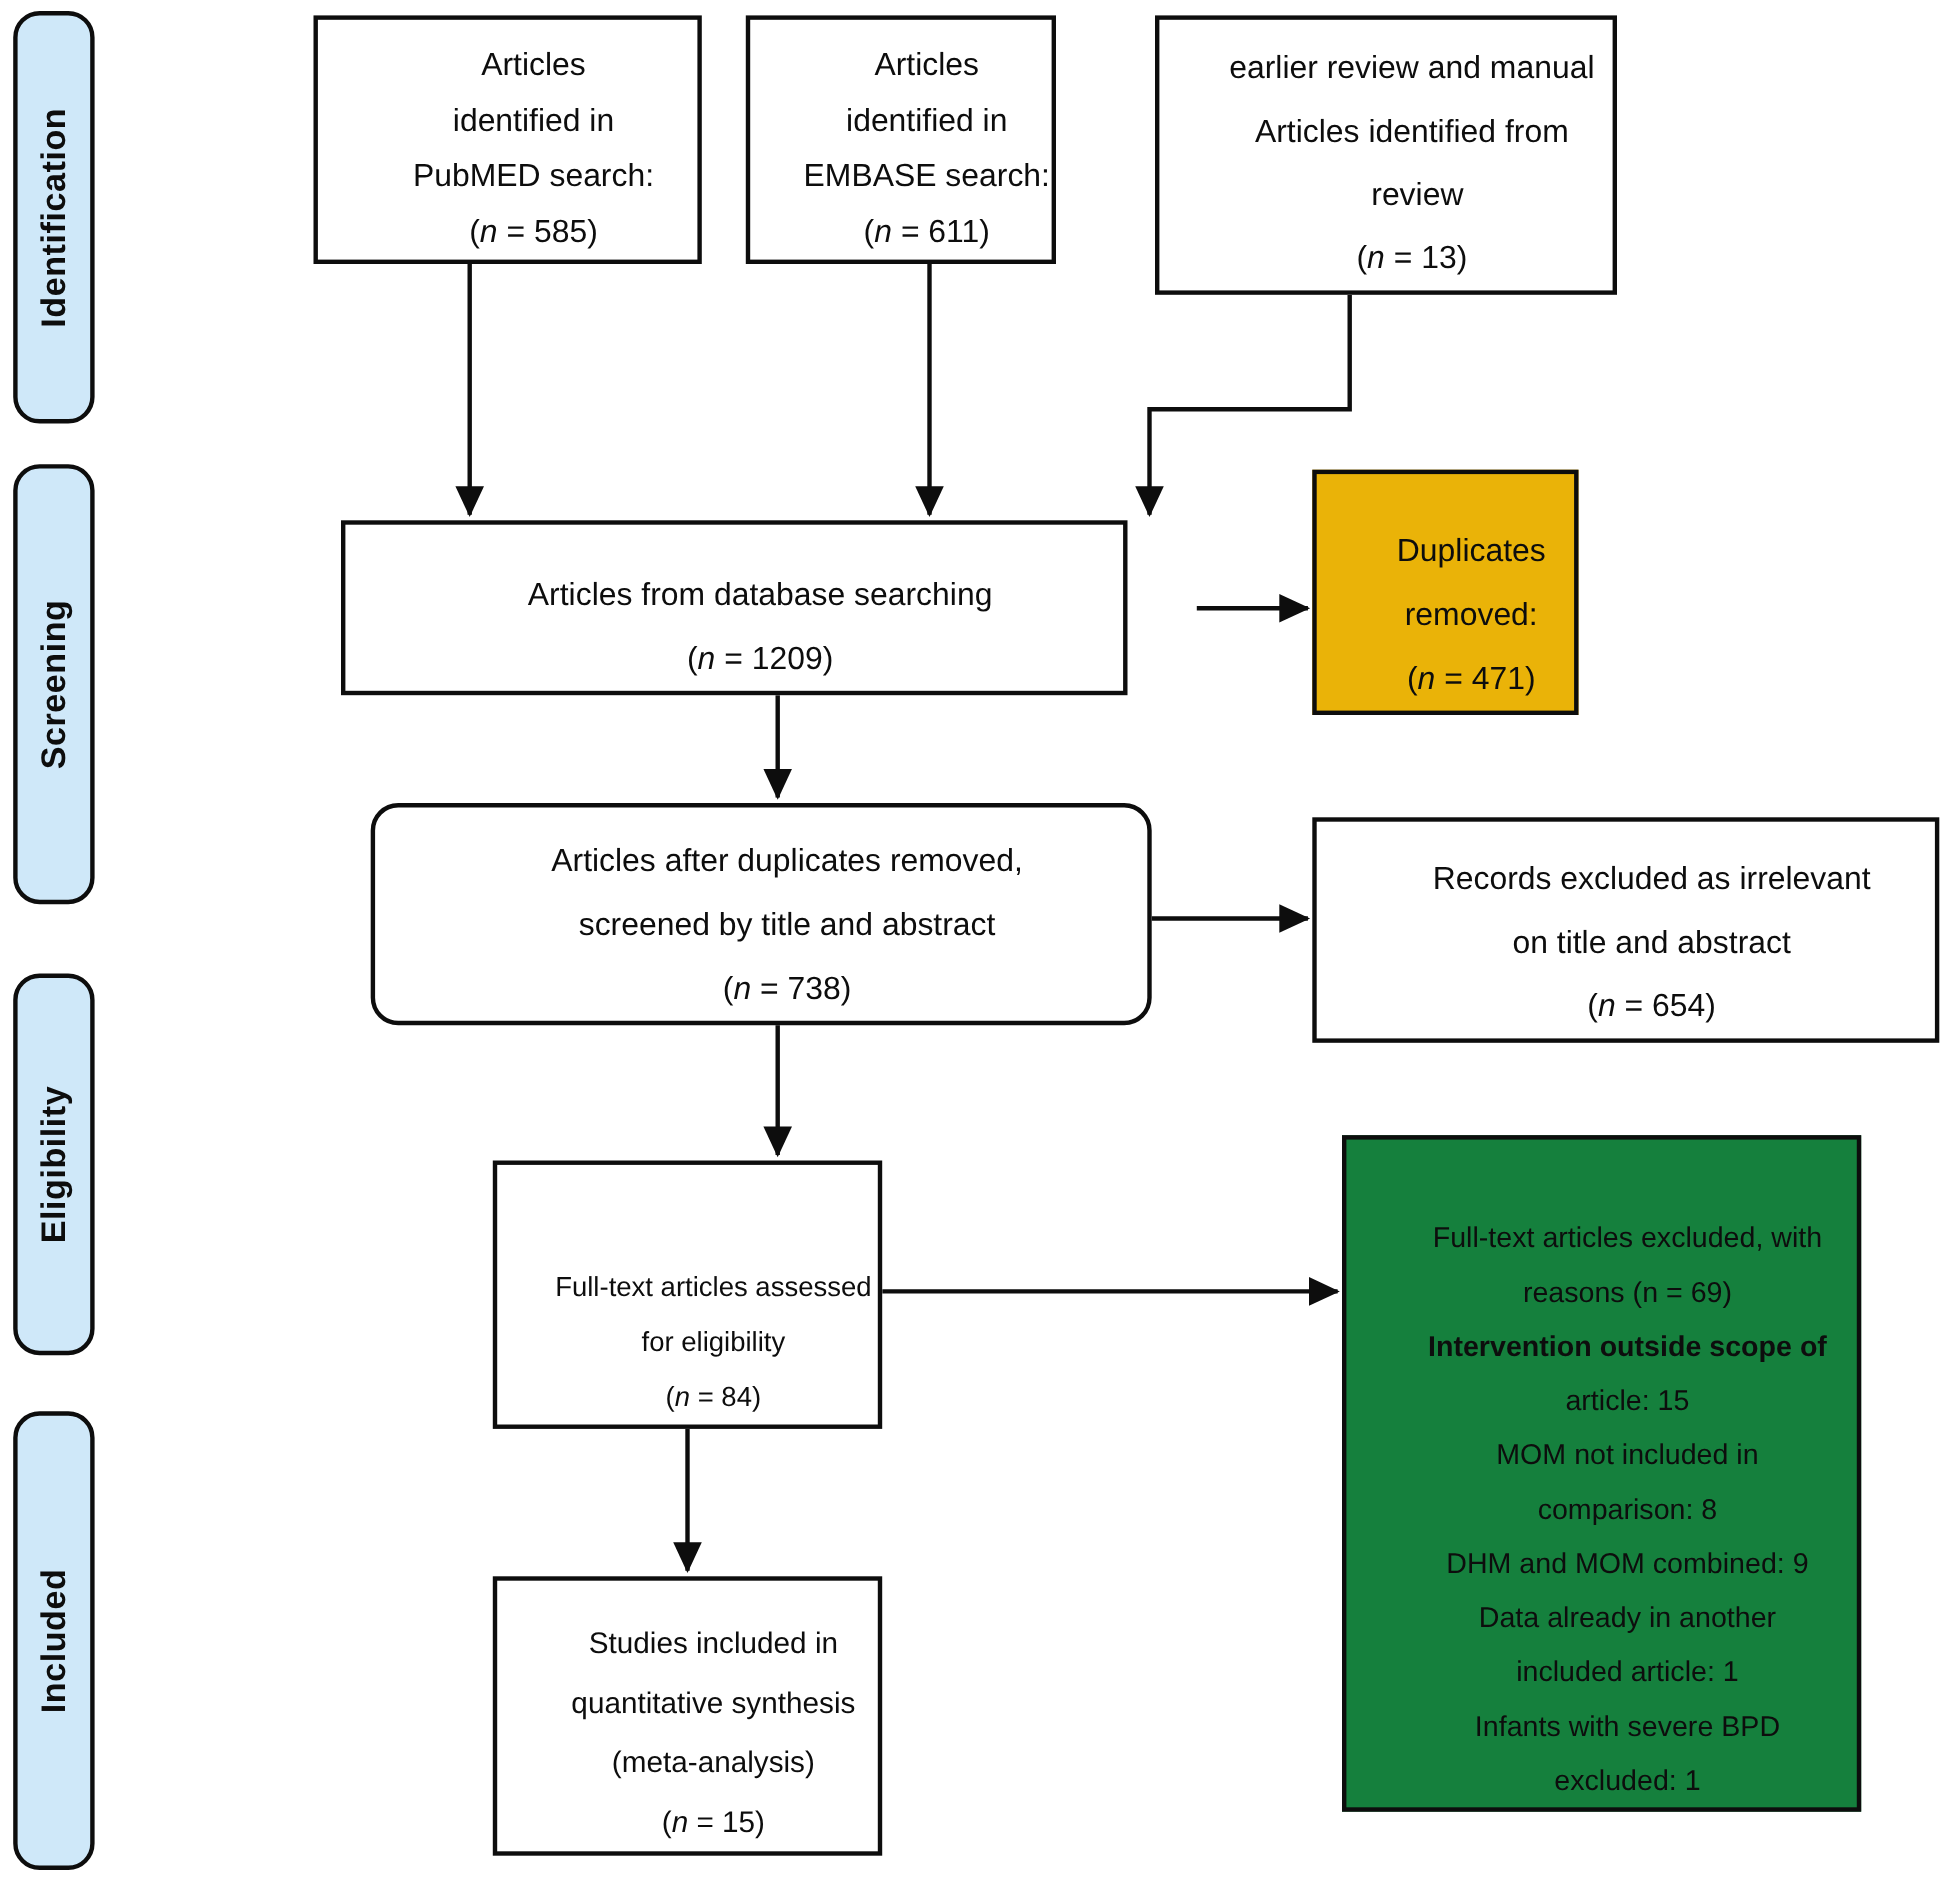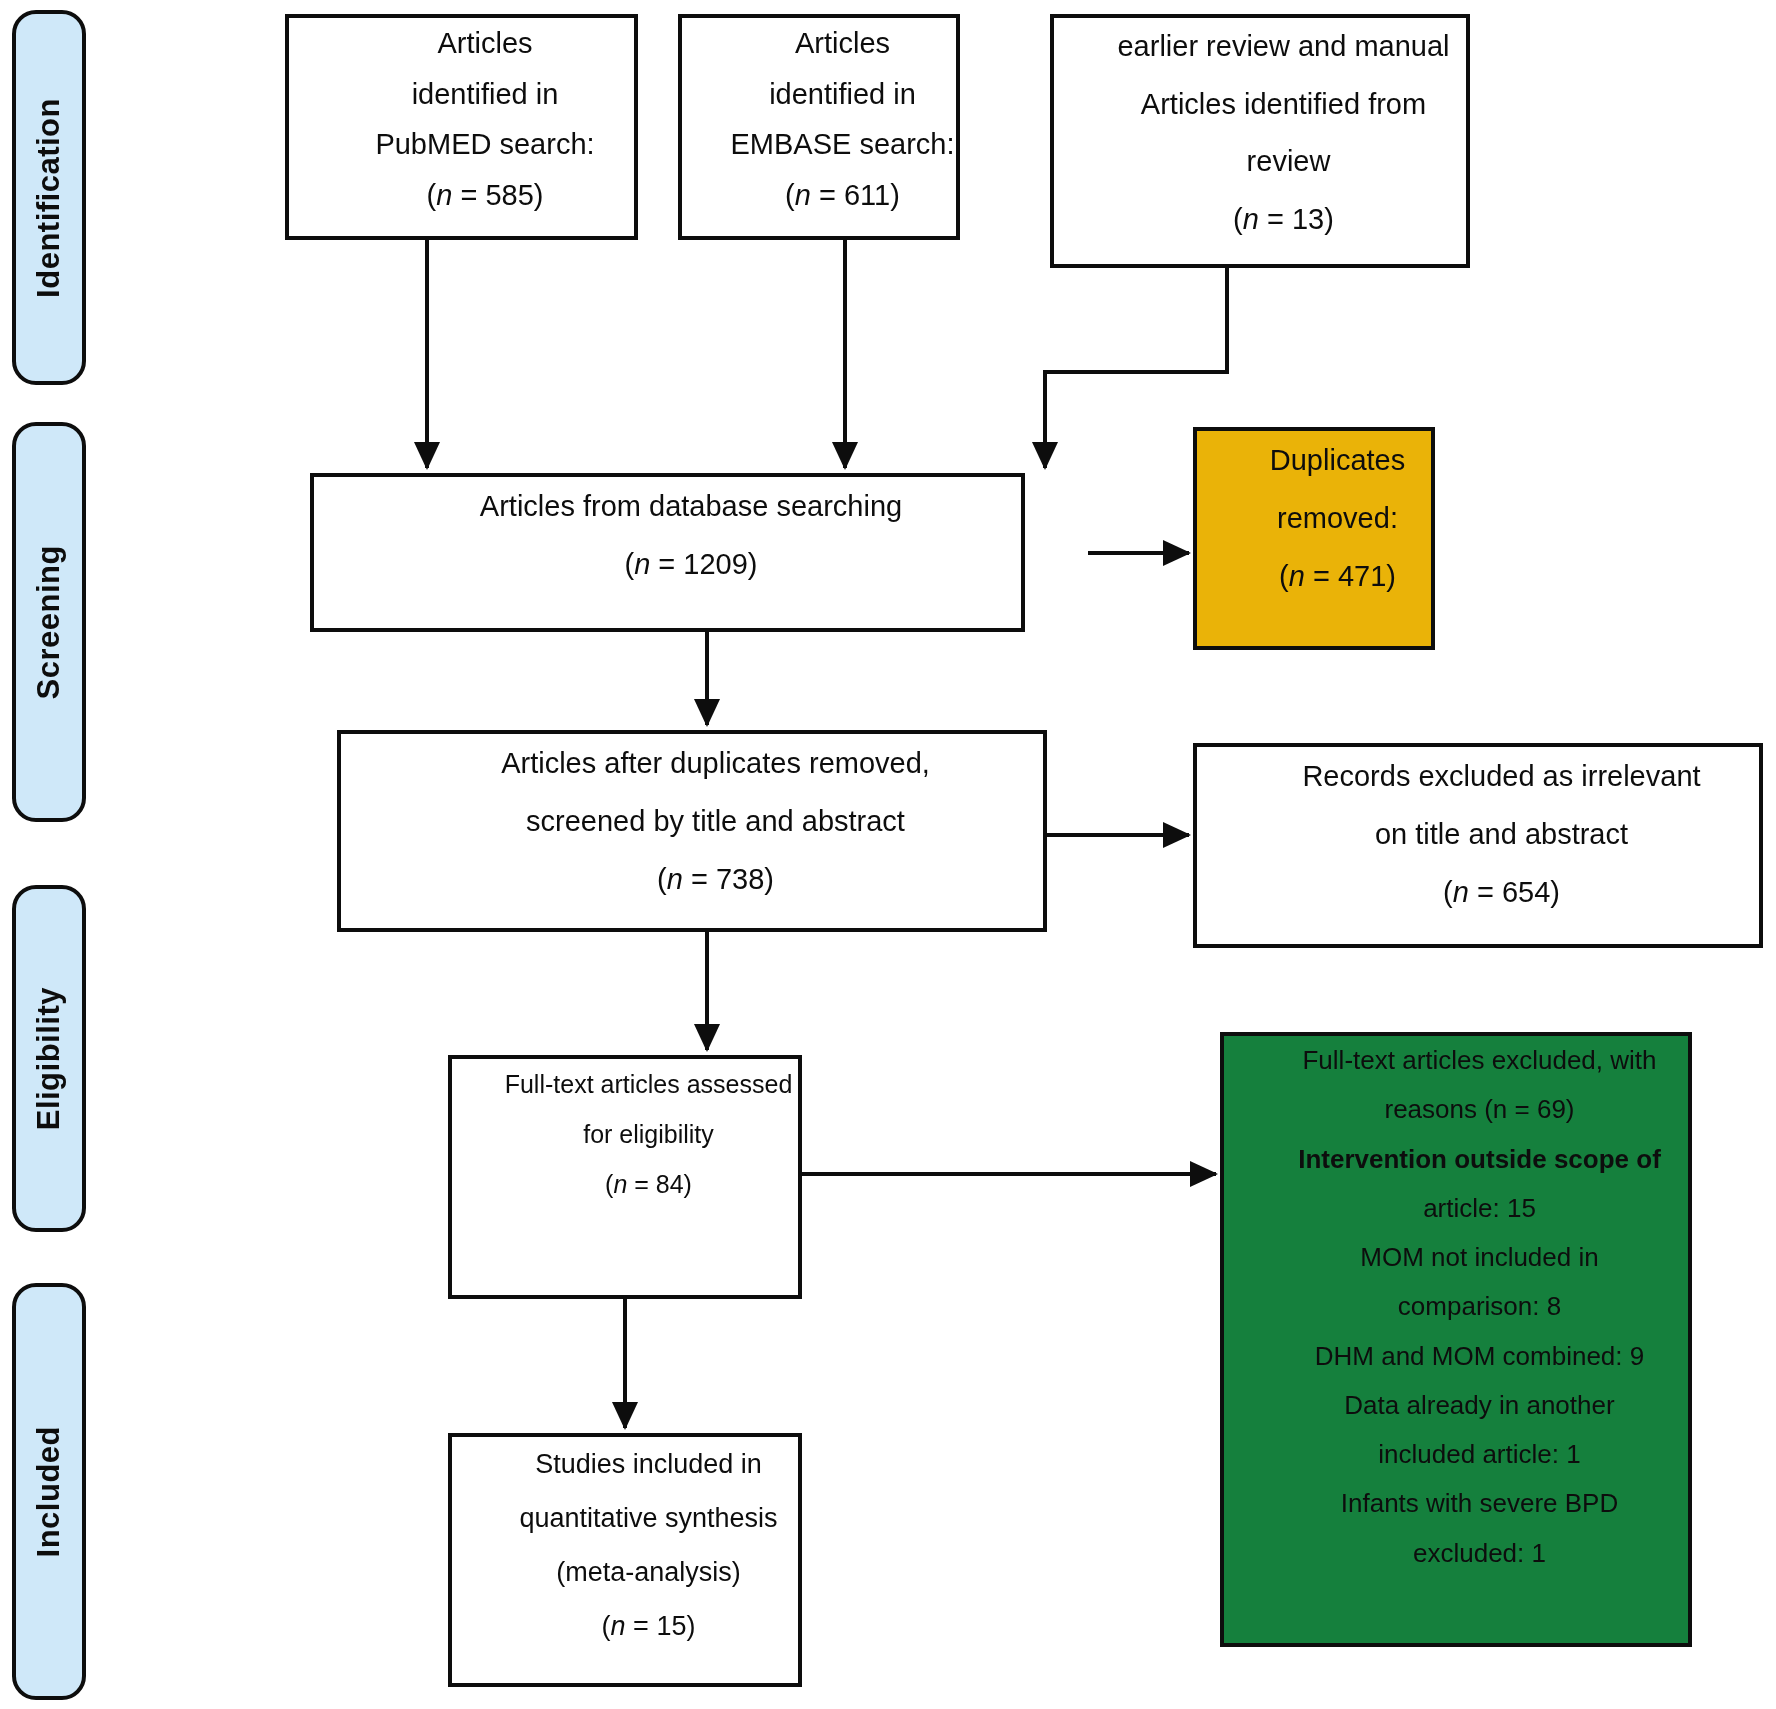--- a/index.html
+++ b/index.html
@@ -40,21 +40,21 @@
     white-space: nowrap;
   }
   .flowbox {
     position: absolute;
     background: #ffffff;
     border: 4px solid #0d0d0d;
     box-sizing: border-box;
     display: flex;
     flex-direction: column;
     align-items: center;
-    justify-content: flex-start;
+    justify-content: flex-end;
     text-align: center;
     color: #0d0d0d;
     padding-left: 47px;
   }
   .flowbox .line {
     display: block;
     white-space: nowrap;
   }
   .flowbox .line i {
     font-style: italic;
@@ -117,21 +117,21 @@
     </div>
     <div class="flowbox" style="left: 310px; top: 473px; width: 715px; height: 159px; background: rgb(255, 255, 255); border-color: rgb(13, 13, 13); font-size: 29px;">
       <span class="line" style="line-height: 58px;">Articles from database searching</span>
       <span class="line" style="line-height: 58px;">(<i>n</i> = 1209)</span>
     </div>
     <div class="flowbox" style="left: 1193px; top: 427px; width: 242px; height: 223px; background: #eab308; border-color: rgb(13, 13, 13); font-size: 29px;">
       <span class="line" style="line-height: 58px;">Duplicates</span>
       <span class="line" style="line-height: 58px;">removed:</span>
       <span class="line" style="line-height: 58px;">(<i>n</i> = 471)</span>
     </div>
-    <div class="flowbox" style="left: 337px; top: 730px; width: 710px; height: 202px; background: rgb(255, 255, 255); border-color: rgb(13, 13, 13); font-size: 29px;">
+    <div class="flowbox" style="left: 337px; top: 730px; width: 710px; height: 202px; background: rgb(255, 255, 255); border-color: rgb(13, 13, 13); font-size: 29px; border-radius: 25px;">
       <span class="line" style="line-height: 58px;">Articles after duplicates removed,</span>
       <span class="line" style="line-height: 58px;">screened by title and abstract</span>
       <span class="line" style="line-height: 58px;">(<i>n</i> = 738)</span>
     </div>
     <div class="flowbox" style="left: 1193px; top: 743px; width: 570px; height: 205px; background: rgb(255, 255, 255); border-color: rgb(13, 13, 13); font-size: 29px;">
       <span class="line" style="line-height: 58px;">Records excluded as irrelevant</span>
       <span class="line" style="line-height: 58px;">on title and abstract</span>
       <span class="line" style="line-height: 58px;">(<i>n</i> = 654)</span>
     </div>
     <div class="flowbox" style="left: 448px; top: 1055px; width: 354px; height: 244px; background: rgb(255, 255, 255); border-color: rgb(13, 13, 13); font-size: 25px;">

